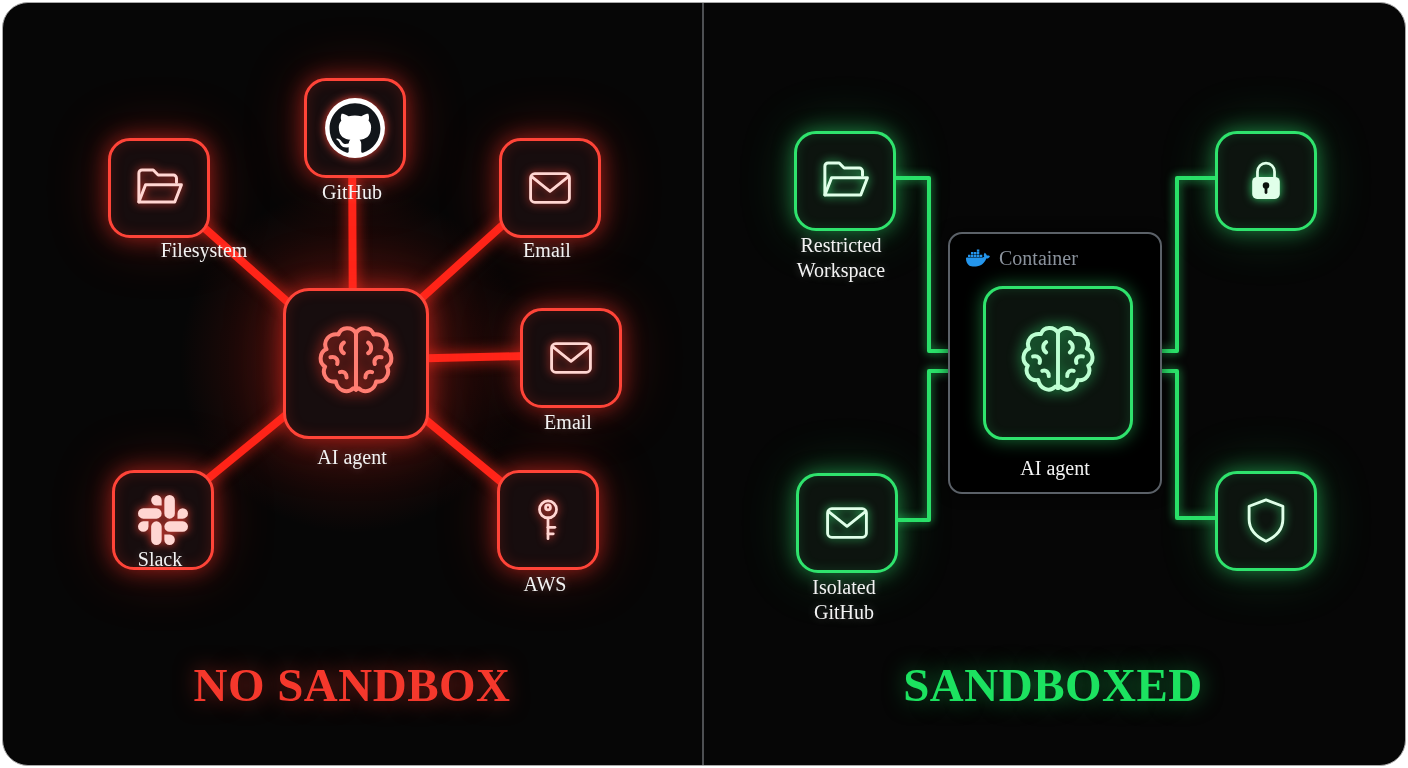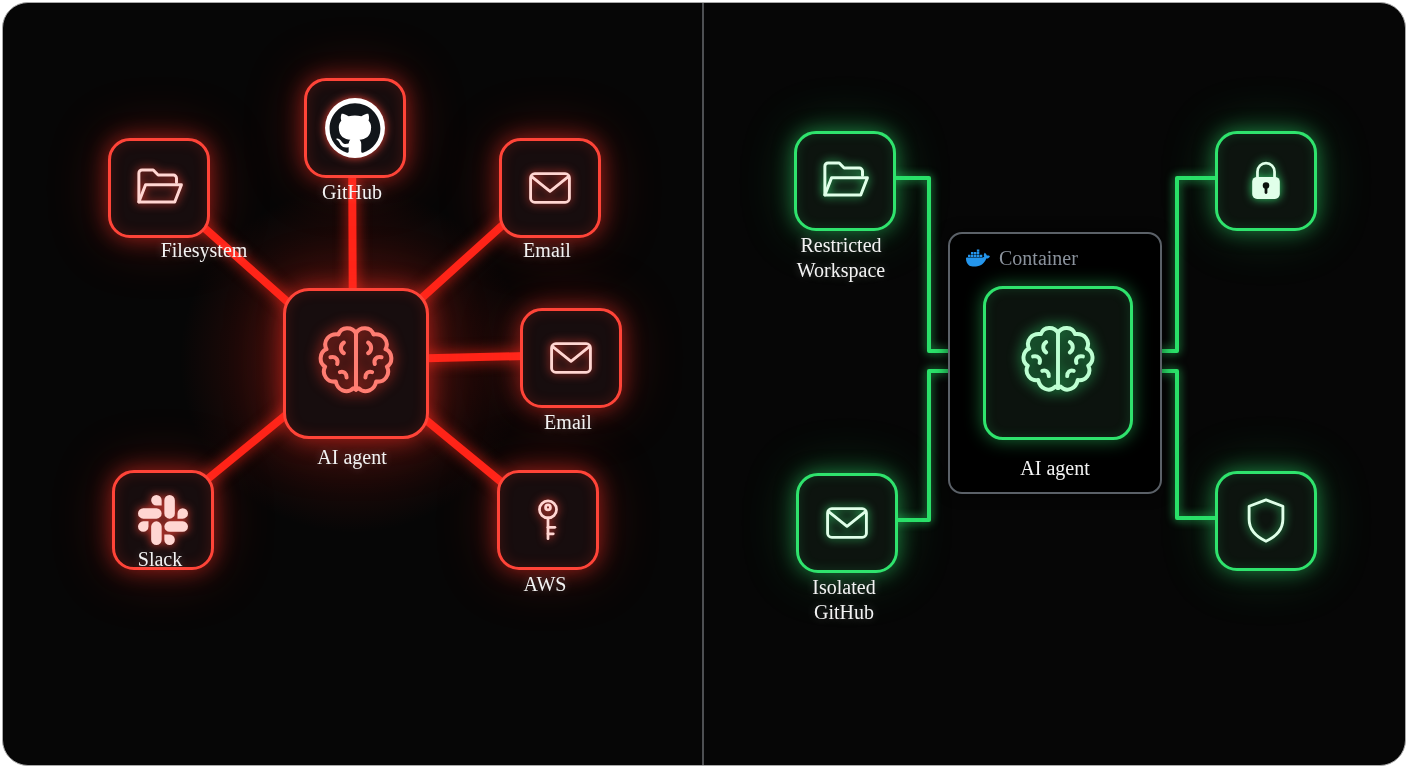--- a/index.html
+++ b/index.html
@@ -161,20 +161,21 @@
   </div>
   <div class="nlabel" style="left:545px;top:572px;">AWS</div>
 
   <div class="node red agent-box" style="left:283px;top:288px;width:140px;height:145px;">
     <svg class="ic-red-brain" width="86" height="86">
         <use href="#i-brain"></use>
       </svg>
   </div>
   <div class="nlabel" style="left:352px;top:445px;">AI agent</div>
 
+  <div class="title red" style="left:352px;">NO SANDBOX</div>
 
   <div class="node green" style="left:794px;top:131px;width:96px;height:94px;">
     <svg class="ic-green" width="56" height="56">
         <use href="#i-folder"></use>
       </svg>
   </div>
   <div class="nlabel wrap" style="left:841px;top:233px;width:150px;">Restricted Workspace</div>
 
   <div class="node green" style="left:1215px;top:131px;width:96px;height:94px;">
     <svg class="ic-green" width="52" height="52">
@@ -203,13 +204,14 @@
       <span>Container</span>
     </div>
     <div class="inner-agent">
       <svg class="ic-green-brain" width="84" height="84">
           <use href="#i-brain"></use>
         </svg>
     </div>
     <div class="inner-agent-label">AI agent</div>
   </div>
 
+  <div class="title green" style="left:1053px;">SANDBOXED</div>
 </div>
 
 </body></html>

